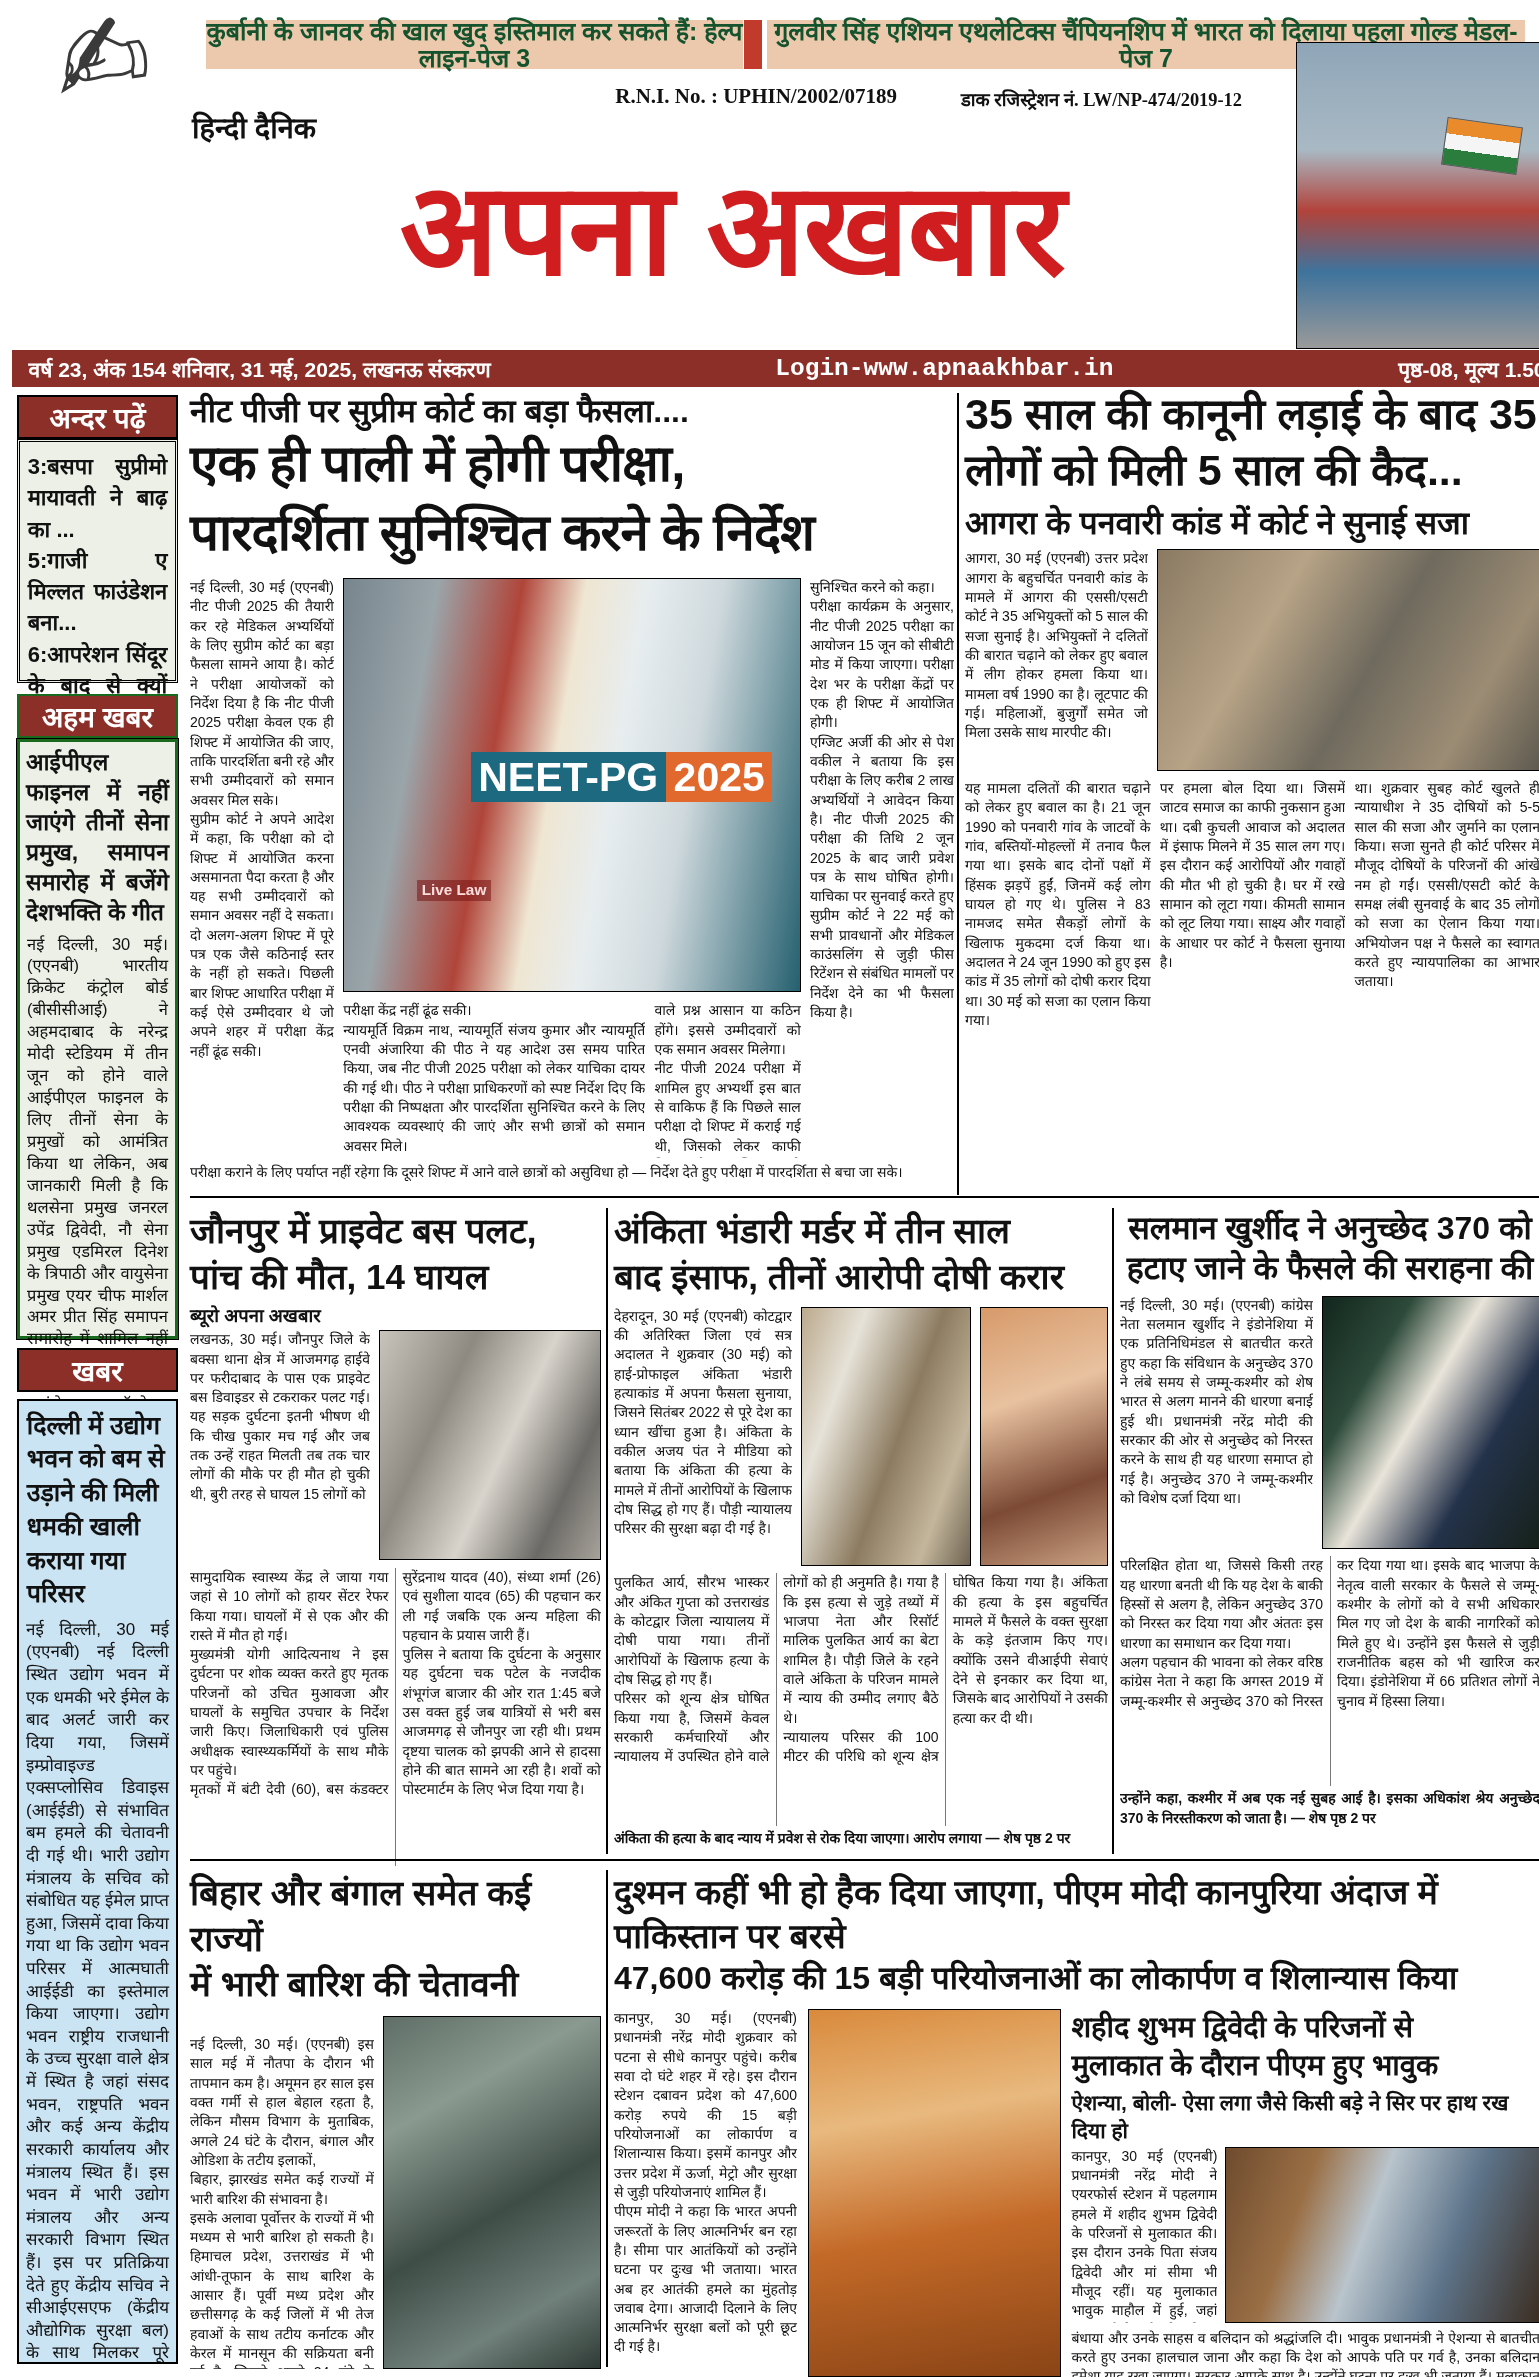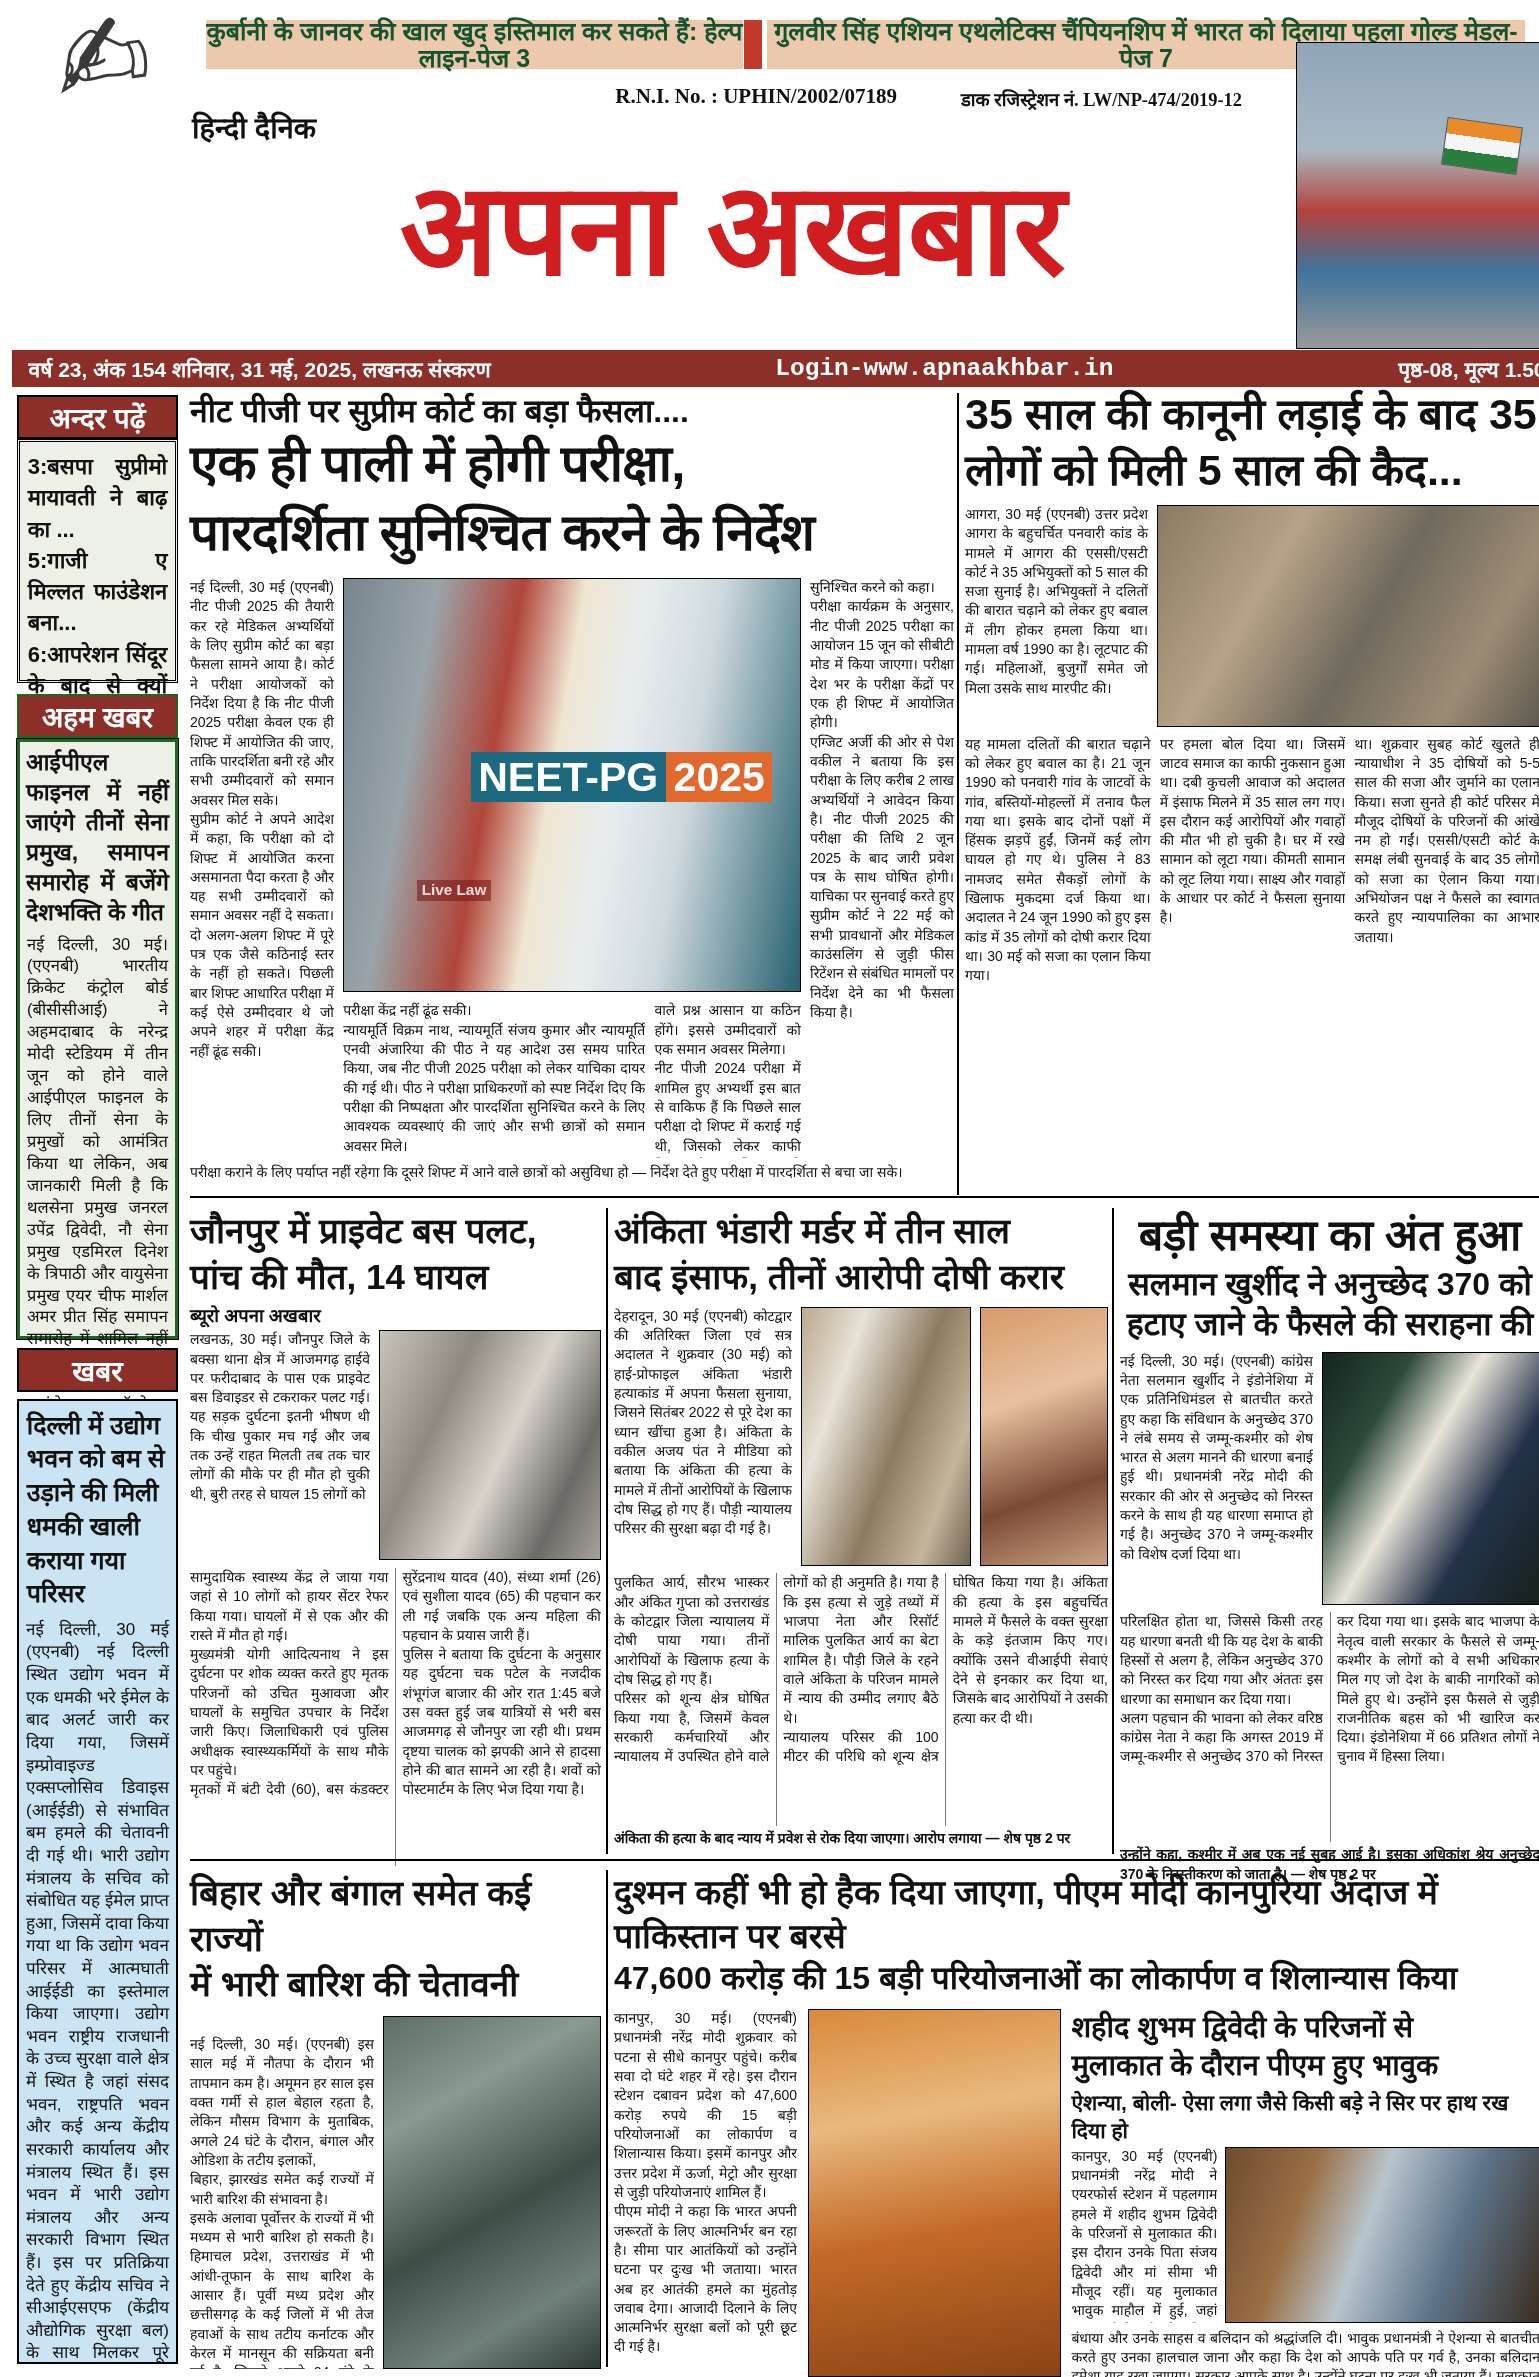--- a/index.html
+++ b/index.html
@@ -124,20 +124,21 @@
 एग्जिट अर्जी की ओर से पेश वकील ने बताया कि इस परीक्षा के लिए करीब 2 लाख अभ्यर्थियों ने आवेदन किया है। नीट पीजी 2025 की परीक्षा की तिथि 2 जून 2025 के बाद जारी प्रवेश पत्र के साथ घोषित होगी। याचिका पर सुनवाई करते हुए सुप्रीम कोर्ट ने 22 मई को सभी प्रावधानों और मेडिकल काउंसलिंग से जुड़ी फीस रिटेंशन से संबंधित मामलों पर निर्देश देने का भी फैसला किया है।</div>
     </div>
     <div class="body" style="margin-top:4.6px;">परीक्षा कराने के लिए पर्याप्त नहीं रहेगा कि दूसरे शिफ्ट में आने वाले छात्रों को असुविधा हो — निर्देश देते हुए परीक्षा में पारदर्शिता से बचा जा सके।</div>
   </div>
 
   <div class="abs vr" style="left:957px;top:393px;height:802px;"></div>
 
   <div class="abs" style="left:965px;top:387px;width:575px;height:805px;">
     <div class="hl-l">35 साल की कानूनी लड़ाई के बाद 35</div>
     <div class="hl-l">लोगों को मिली 5 साल की कैद...</div>
+    <div class="sub" style="margin:4.6px 0;">आगरा के पनवारी कांड में कोर्ट ने सुनाई सजा</div>
     <div style="display:flex;gap:9.2px;margin-top:6.1px;">
       <div class="body" style="width:183px;height:222px;">आगरा, 30 मई (एएनबी) उत्तर प्रदेश आगरा के बहुचर्चित पनवारी कांड के मामले में आगरा की एससी/एसटी कोर्ट ने 35 अभियुक्तों को 5 साल की सजा सुनाई है। अभियुक्तों ने दलितों की बारात चढ़ाने को लेकर हुए बवाल में लीग होकर हमला किया था। मामला वर्ष 1990 का है। लूटपाट की गई। महिलाओं, बुजुर्गों समेत जो मिला उसके साथ मारपीट की।</div>
       <div class="ph" style="flex:1;height:222px;background:linear-gradient(120deg,#8a7a63 0%,#b7a386 30%,#6f6a5e 55%,#9c8c74 80%,#5e5a50 100%);"></div>
     </div>
     <div style="display:grid;grid-template-columns:1fr 1fr 1fr;gap:9.2px;margin-top:7.7px;height:429px;overflow:hidden;">
       <div class="body">यह मामला दलितों की बारात चढ़ाने को लेकर हुए बवाल का है। 21 जून 1990 को पनवारी गांव के जाटवों के गांव, बस्तियों-मोहल्लों में तनाव फैल गया था। इसके बाद दोनों पक्षों में हिंसक झड़पें हुईं, जिनमें कई लोग घायल हो गए थे। पुलिस ने 83 नामजद समेत सैकड़ों लोगों के खिलाफ मुकदमा दर्ज किया था। अदालत ने 24 जून 1990 को हुए इस कांड में 35 लोगों को दोषी करार दिया था। 30 मई को सजा का एलान किया गया।</div>
       <div class="body">पर हमला बोल दिया था। जिसमें जाटव समाज का काफी नुकसान हुआ था। दबी कुचली आवाज को अदालत में इंसाफ मिलने में 35 साल लग गए। इस दौरान कई आरोपियों और गवाहों की मौत भी हो चुकी है। घर में रखे सामान को लूटा गया। कीमती सामान को लूट लिया गया। साक्ष्य और गवाहों के आधार पर कोर्ट ने फैसला सुनाया है।</div>
       <div class="body">था। शुक्रवार सुबह कोर्ट खुलते ही न्यायाधीश ने 35 दोषियों को 5-5 साल की सजा और जुर्माने का एलान किया। सजा सुनते ही कोर्ट परिसर में मौजूद दोषियों के परिजनों की आंखें नम हो गईं। एससी/एसटी कोर्ट के समक्ष लंबी सुनवाई के बाद 35 लोगों को सजा का ऐलान किया गया। अभियोजन पक्ष ने फैसले का स्वागत करते हुए न्यायपालिका का आभार जताया।</div>
     </div>
   </div>
@@ -170,21 +171,20 @@
     </div>
     <div class="body cols3" style="margin-top:7.7px;height:253px;">पुलकित आर्य, सौरभ भास्कर और अंकित गुप्ता को उत्तराखंड के कोटद्वार जिला न्यायालय में दोषी पाया गया। तीनों आरोपियों के खिलाफ हत्या के दोष सिद्ध हो गए हैं।
 परिसर को शून्य क्षेत्र घोषित किया गया है, जिसमें केवल सरकारी कर्मचारियों और न्यायालय में उपस्थित होने वाले लोगों को ही अनुमति है। गया है कि इस हत्या से जुड़े तथ्यों में भाजपा नेता और रिसॉर्ट मालिक पुलकित आर्य का बेटा शामिल है। पौड़ी जिले के रहने वाले अंकिता के परिजन मामले में न्याय की उम्मीद लगाए बैठे थे।
 न्यायालय परिसर की 100 मीटर की परिधि को शून्य क्षेत्र घोषित किया गया है। अंकिता की हत्या के इस बहुचर्चित मामले में फैसले के वक्त सुरक्षा के कड़े इंतजाम किए गए। क्योंकि उसने वीआईपी सेवाएं देने से इनकार कर दिया था, जिसके बाद आरोपियों ने उसकी हत्या कर दी थी।</div>
     <div class="body more" style="margin-top:3.1px;">अंकिता की हत्या के बाद न्याय में प्रवेश से रोक दिया जाएगा। आरोप लगाया — शेष पृष्ठ 2 पर</div>
   </div>
 
   <div class="abs vr" style="left:1112px;top:1208px;height:646px;"></div>
 
   <div class="abs" style="left:1120px;top:1208px;width:420px;height:646px;">
-    <div class="hl-l" style="text-align:center;">बड़ी समस्या का अंत हुआ</div>
     <div class="sub" style="text-align:center;">सलमान खुर्शीद ने अनुच्छेद 370 को</div>
     <div class="sub" style="text-align:center;">हटाए जाने के फैसले की सराहना की</div>
     <div style="display:flex;gap:9.2px;margin-top:7.7px;">
       <div class="body" style="width:193px;height:253px;">नई दिल्ली, 30 मई। (एएनबी) कांग्रेस नेता सलमान खुर्शीद ने इंडोनेशिया में एक प्रतिनिधिमंडल से बातचीत करते हुए कहा कि संविधान के अनुच्छेद 370 ने लंबे समय से जम्मू-कश्मीर को शेष भारत से अलग मानने की धारणा बनाई हुई थी। प्रधानमंत्री नरेंद्र मोदी की सरकार की ओर से अनुच्छेद को निरस्त करने के साथ ही यह धारणा समाप्त हो गई है। अनुच्छेद 370 ने जम्मू-कश्मीर को विशेष दर्जा दिया था।</div>
       <div class="ph" style="flex:1;height:253px;background:linear-gradient(120deg,#12261d 0%,#2d4a3a 25%,#e9e4da 45%,#24324a 70%,#16211a 100%);"></div>
     </div>
     <div class="body cols2" style="margin-top:7.7px;height:230px;">परिलक्षित होता था, जिससे किसी तरह यह धारणा बनती थी कि यह देश के बाकी हिस्सों से अलग है, लेकिन अनुच्छेद 370 को निरस्त कर दिया गया और अंततः इस धारणा का समाधान कर दिया गया।
 अलग पहचान की भावना को लेकर वरिष्ठ कांग्रेस नेता ने कहा कि अगस्त 2019 में जम्मू-कश्मीर से अनुच्छेद 370 को निरस्त कर दिया गया था। इसके बाद भाजपा के नेतृत्व वाली सरकार के फैसले से जम्मू-कश्मीर के लोगों को वे सभी अधिकार मिल गए जो देश के बाकी नागरिकों को मिले हुए थे। उन्होंने इस फैसले से जुड़ी राजनीतिक बहस को भी खारिज कर दिया। इंडोनेशिया में 66 प्रतिशत लोगों ने चुनाव में हिस्सा लिया।</div>
     <div class="body more" style="margin-top:3.1px;">उन्होंने कहा, कश्मीर में अब एक नई सुबह आई है। इसका अधिकांश श्रेय अनुच्छेद 370 के निरस्तीकरण को जाता है। — शेष पृष्ठ 2 पर</div>
   </div>

